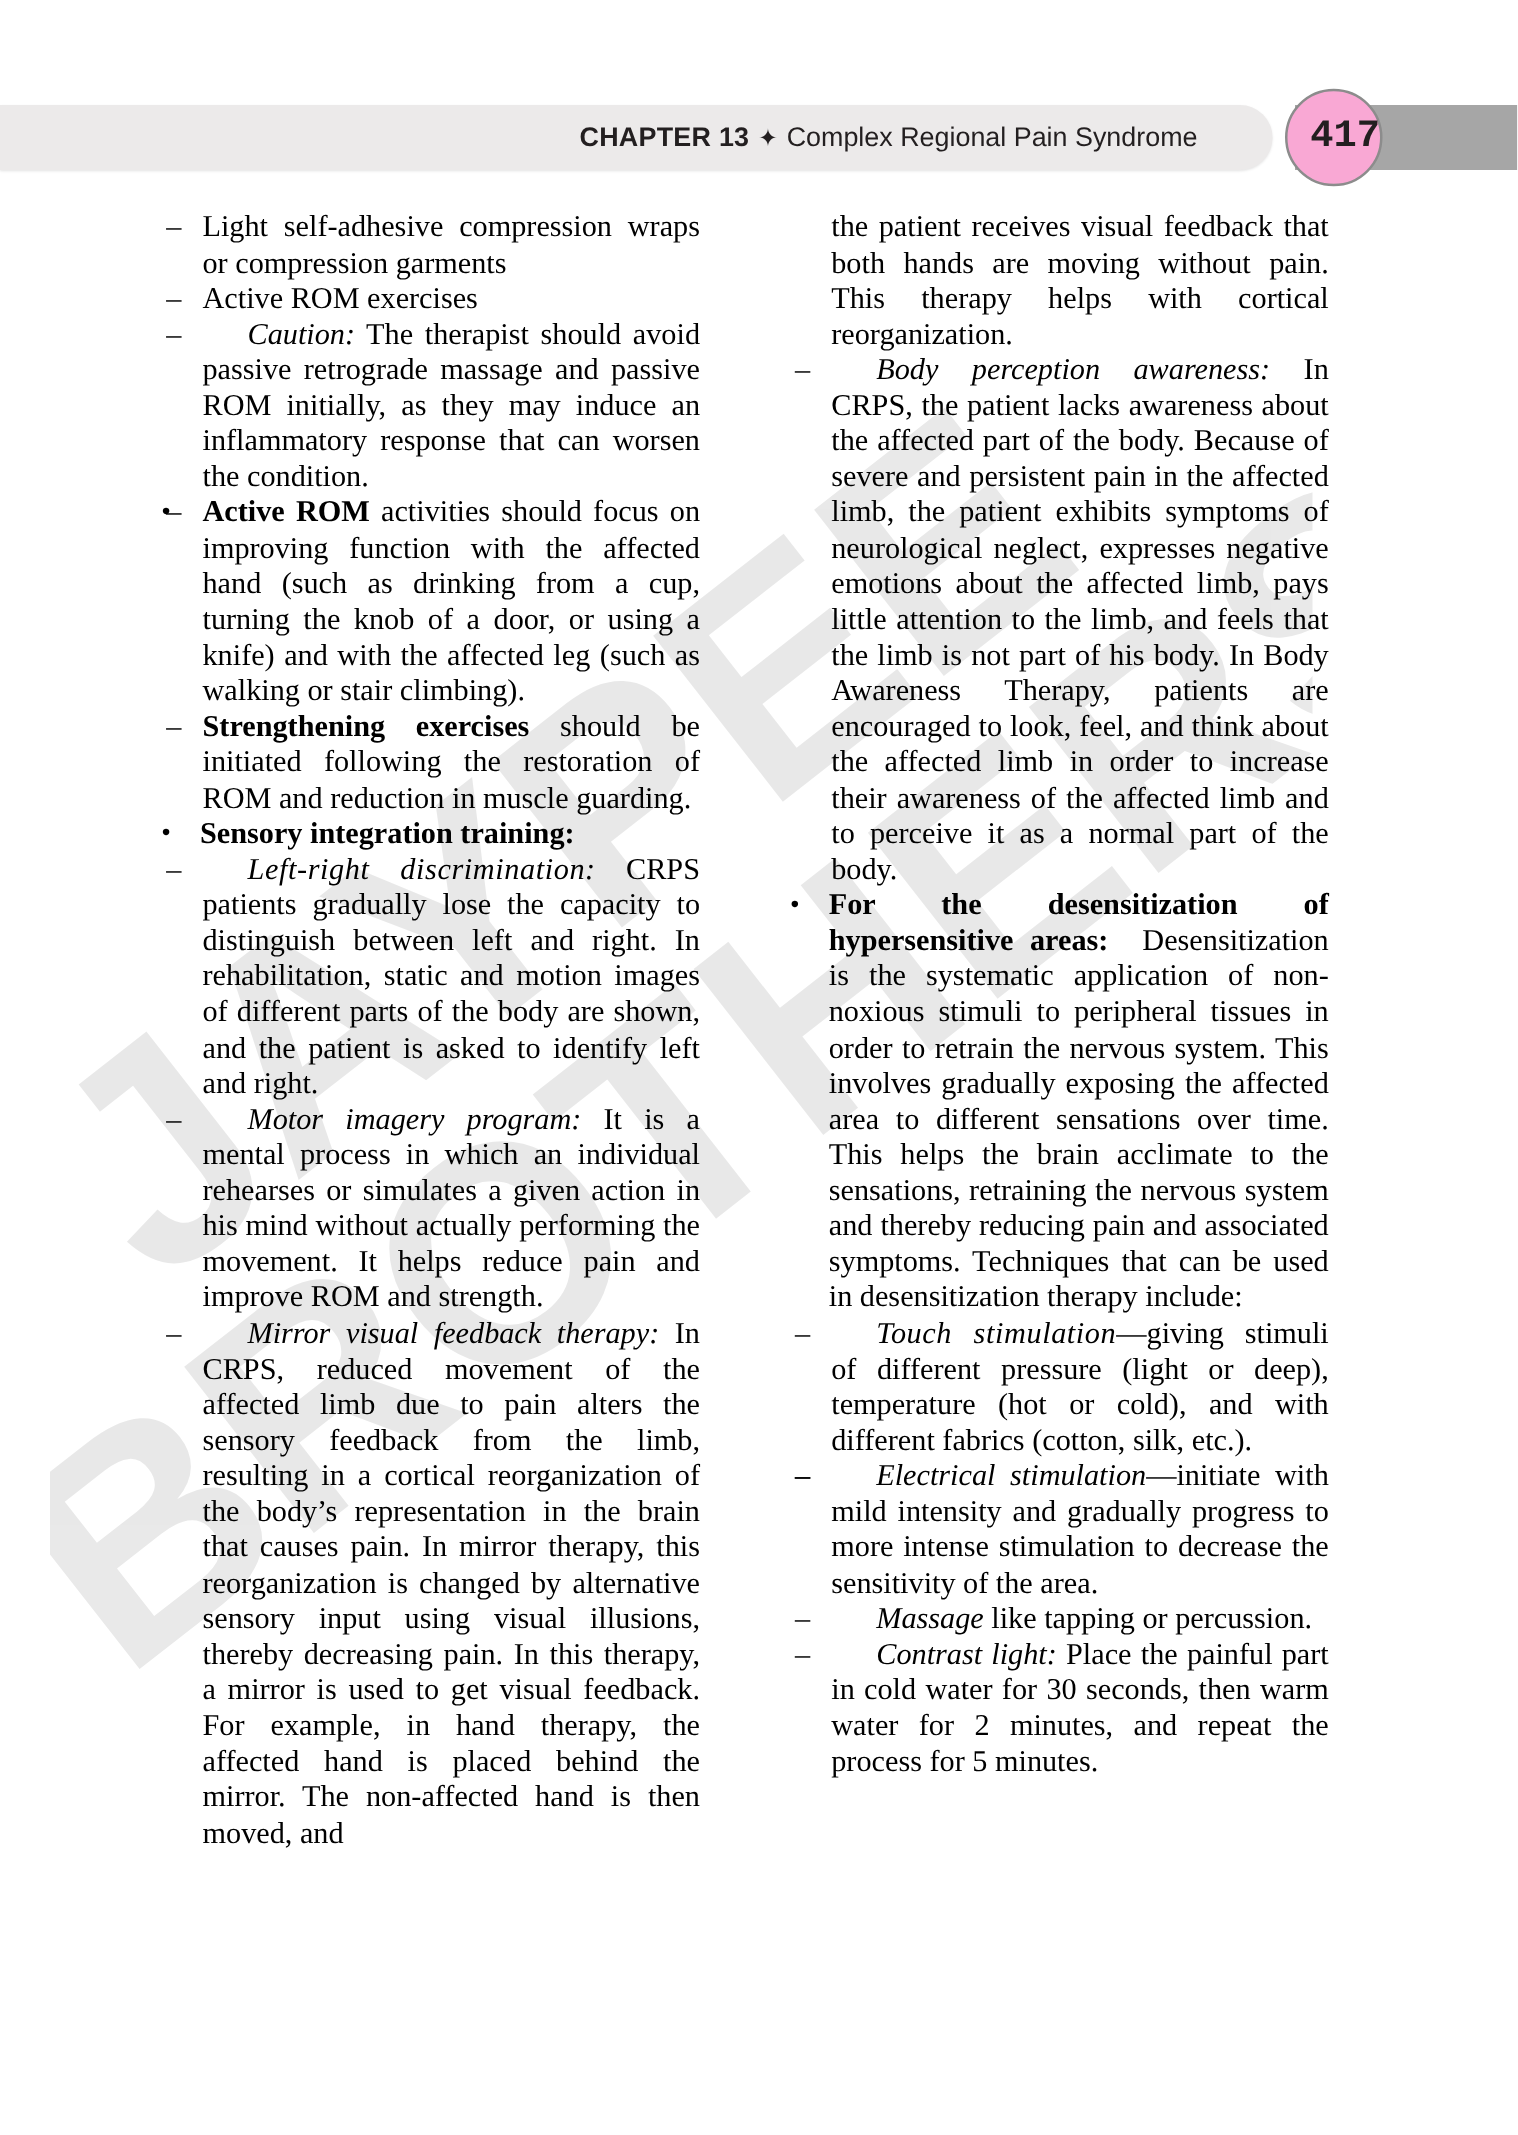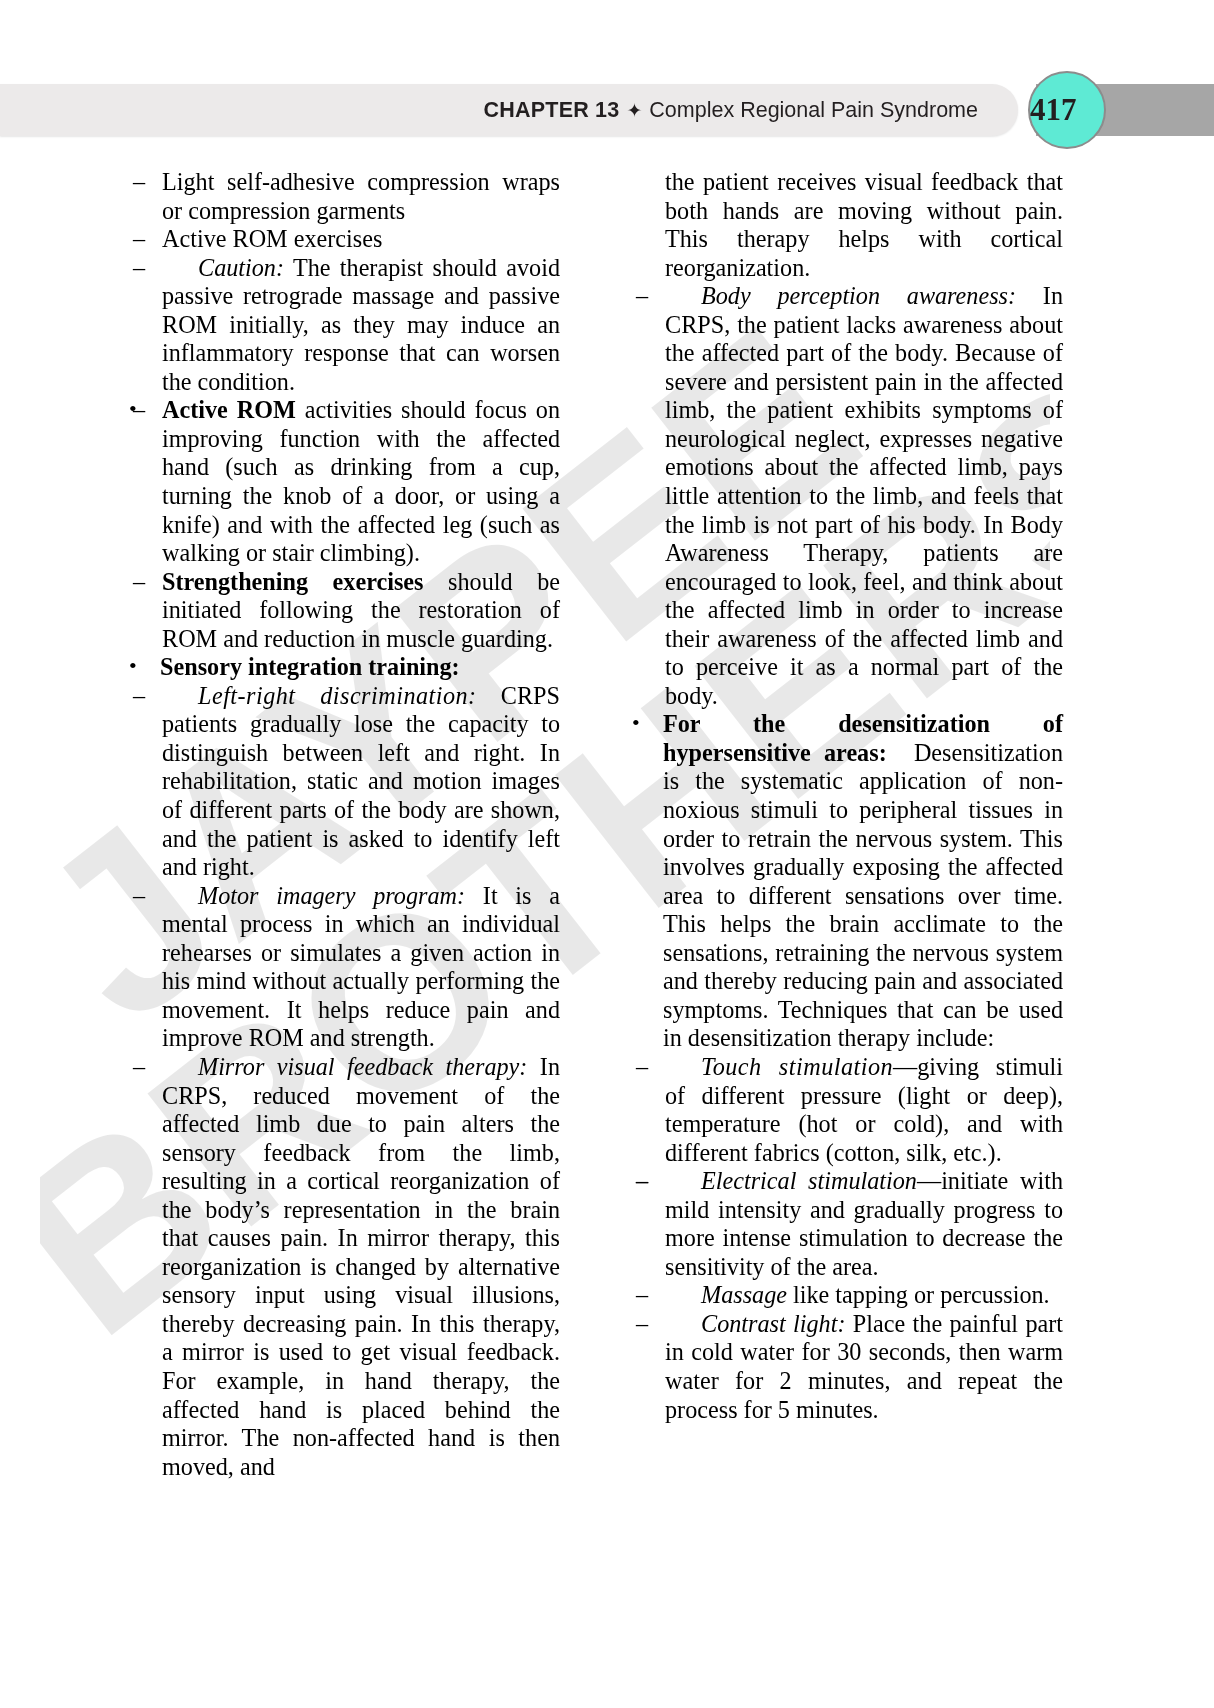--- a/index.html
+++ b/index.html
@@ -41,21 +41,21 @@
     left: 0;
     width: 1018px;
     height: 52px;
     background: #eceaea;
     border-top-right-radius: 26px;
     border-bottom-right-radius: 26px;
     box-shadow: 0 1px 2px rgba(0,0,0,0.10);
   }
   .header-text {
     position: absolute;
-    right: 40px;
+    right: 60px;
     top: 0;
     height: 52px;
     line-height: 52px;
     font-family: "Liberation Sans", "DejaVu Sans", sans-serif;
     font-size: 21.5px;
     color: #231f20;
     white-space: nowrap;
   }
   .header-text .chap {
     font-weight: bold;
@@ -69,26 +69,26 @@
   .header-text .chap-title {
     font-weight: normal;
   }
   .folio {
     position: absolute;
     top: 71px;
     right: 108px;
     width: 78px;
     height: 78px;
     border-radius: 50%;
-    background: #5eead4;
+    background: #f9a8d4;
     border: 2px solid #8c8c8c;
     box-sizing: border-box;
-    text-align: left;
+    text-align: right;
     line-height: 74px;
-    font-family: Liberation Serif, serif;
+    font-family: Liberation Mono, monospace;
     font-size: 31px;
     font-weight: bold;
     color: #231f20;
   }
 
   
   .watermark {
     position: absolute;
     left: 40px;
     top: 255px;

